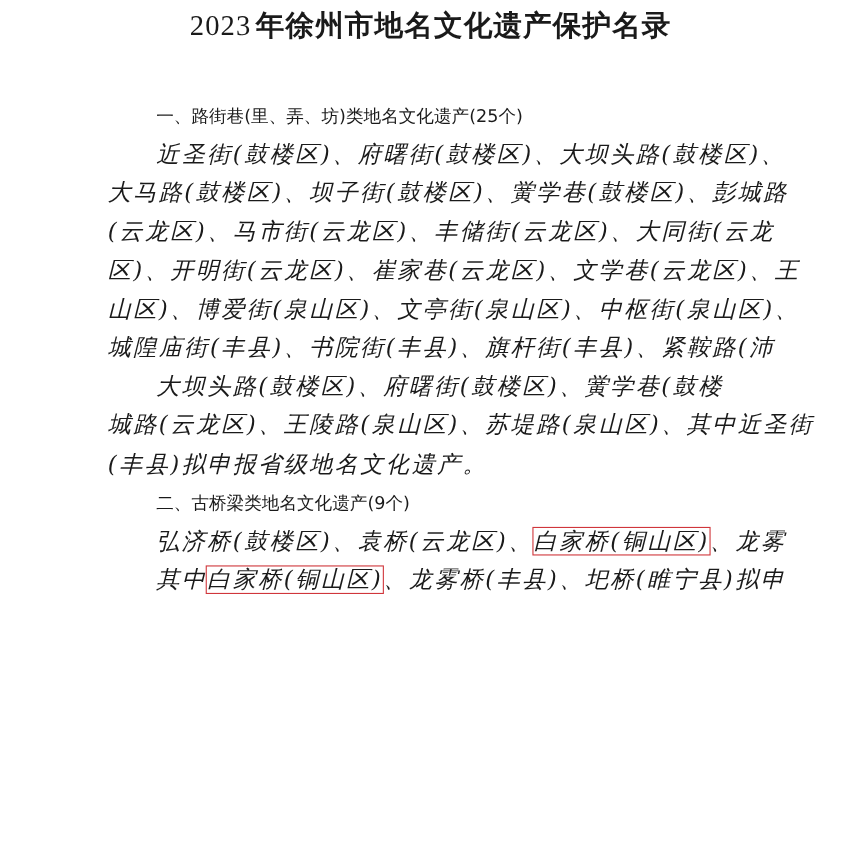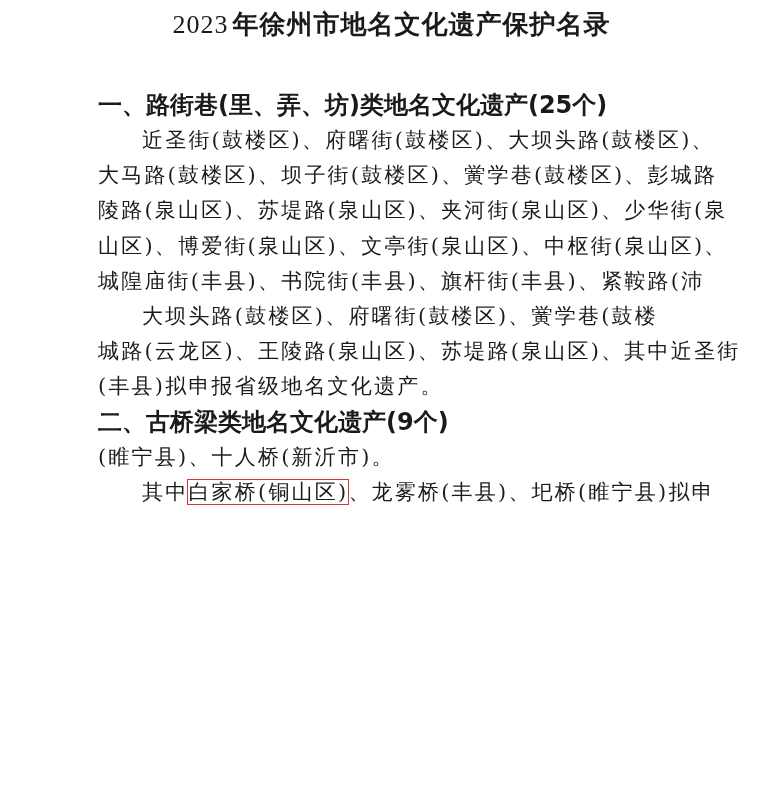--- a/index.html
+++ b/index.html
@@ -33,38 +33,40 @@
       margin-right: 4px;
     }
     .content {
       position: absolute;
       left: 98px;
       top: 88px;
       width: 600px;
     }
     .heading {
       font-family: "DejaVu Sans", "Liberation Sans", sans-serif;
-      font-weight: bold;
-      font-size: 24px;
+      font-weight: normal;
+      font-size: 16px;
       line-height: 35px;
       height: 35px;
+      margin-left: 44px;
       white-space: nowrap;
     }
     .para {
       font-size: 21px;
       line-height: 35.2px;
       letter-spacing: 2.2px;
       text-align: justify;
       text-align-last: left;
       margin: 0;
     }
     .line {
       display: block;
       white-space: nowrap;
       height: 35.2px;
+      font-style: italic;
     }
     .line.first {
       padding-left: 44px;
     }
     .hl {
       outline: 1.5px solid #d0363b;
       outline-offset: 0px;
     }
   </style>
 </head>
@@ -74,34 +76,35 @@
   <span class="year">2023</span><span>年徐州市地名文化遗产保护名录</span>
 </div>
 
 <div class="content">
 
   <div class="heading">一、路街巷(里、弄、坊)类地名文化遗产(25个)</div>
 
   <div class="para">
     <span class="line first">近圣街(鼓楼区)、府曙街(鼓楼区)、大坝头路(鼓楼区)、</span>
     <span class="line">大马路(鼓楼区)、坝子街(鼓楼区)、黉学巷(鼓楼区)、彭城路</span>
-    <span class="line">陵路(泉山区)、苏堤路(泉山区)、夹河街(泉山区)、少华街(泉</span>
+    <span class="line">(云龙区)、马市街(云龙区)、丰储街(云龙区)、大同街(云龙</span>
+    <span class="line">区)、开明街(云龙区)、崔家巷(云龙区)、文学巷(云龙区)、王</span>
     <span class="line">山区)、博爱街(泉山区)、文亭街(泉山区)、中枢街(泉山区)、</span>
     <span class="line">城隍庙街(丰县)、书院街(丰县)、旗杆街(丰县)、紧鞍路(沛</span>
   </div>
 
   <div class="para">
     <span class="line first">大坝头路(鼓楼区)、府曙街(鼓楼区)、黉学巷(鼓楼</span>
     <span class="line">城路(云龙区)、王陵路(泉山区)、苏堤路(泉山区)、其中近圣街</span>
     <span class="line">(丰县)拟申报省级地名文化遗产。</span>
   </div>
 
   <div class="heading">二、古桥梁类地名文化遗产(9个)</div>
 
   <div class="para">
-    <span class="line">(睢宁县)、十人桥(新沂市)。</span>
+    <span class="line first"><span>弘济桥(鼓楼区)、袁桥(云龙区)、</span><span class="hl">白家桥(铜山区)</span><span>、龙雾</span></span>
   </div>
 
   <div class="para">
     <span class="line first"><span>其中</span><span class="hl">白家桥(铜山区)</span><span>、龙雾桥(丰县)、圯桥(睢宁县)拟申</span></span>
   </div>
 
 </div>
 
 </body></html>

